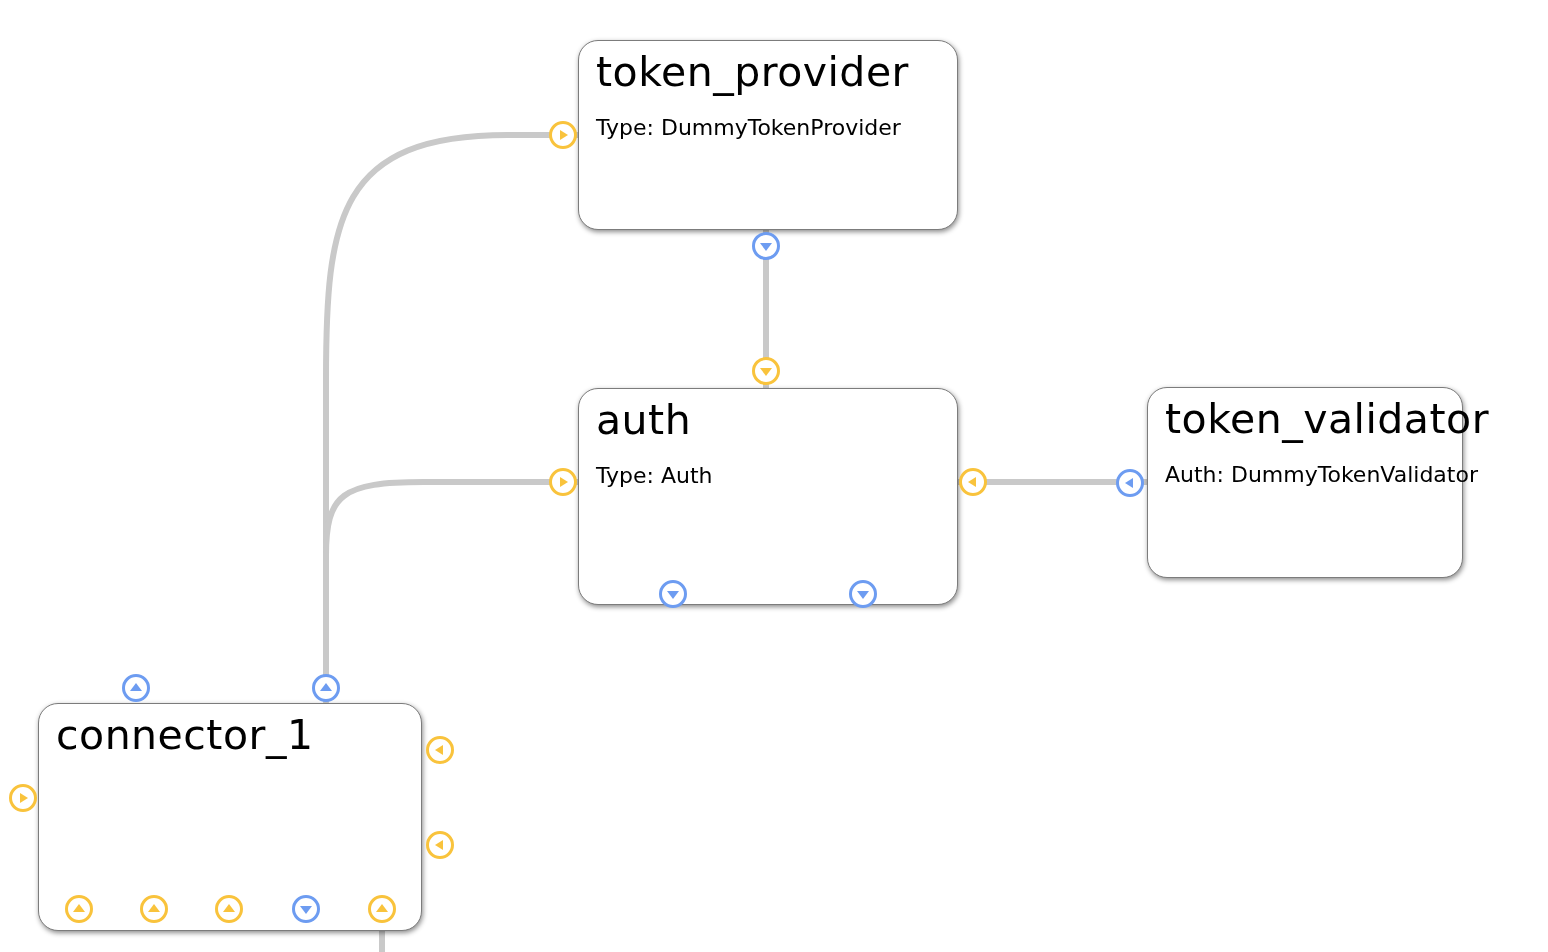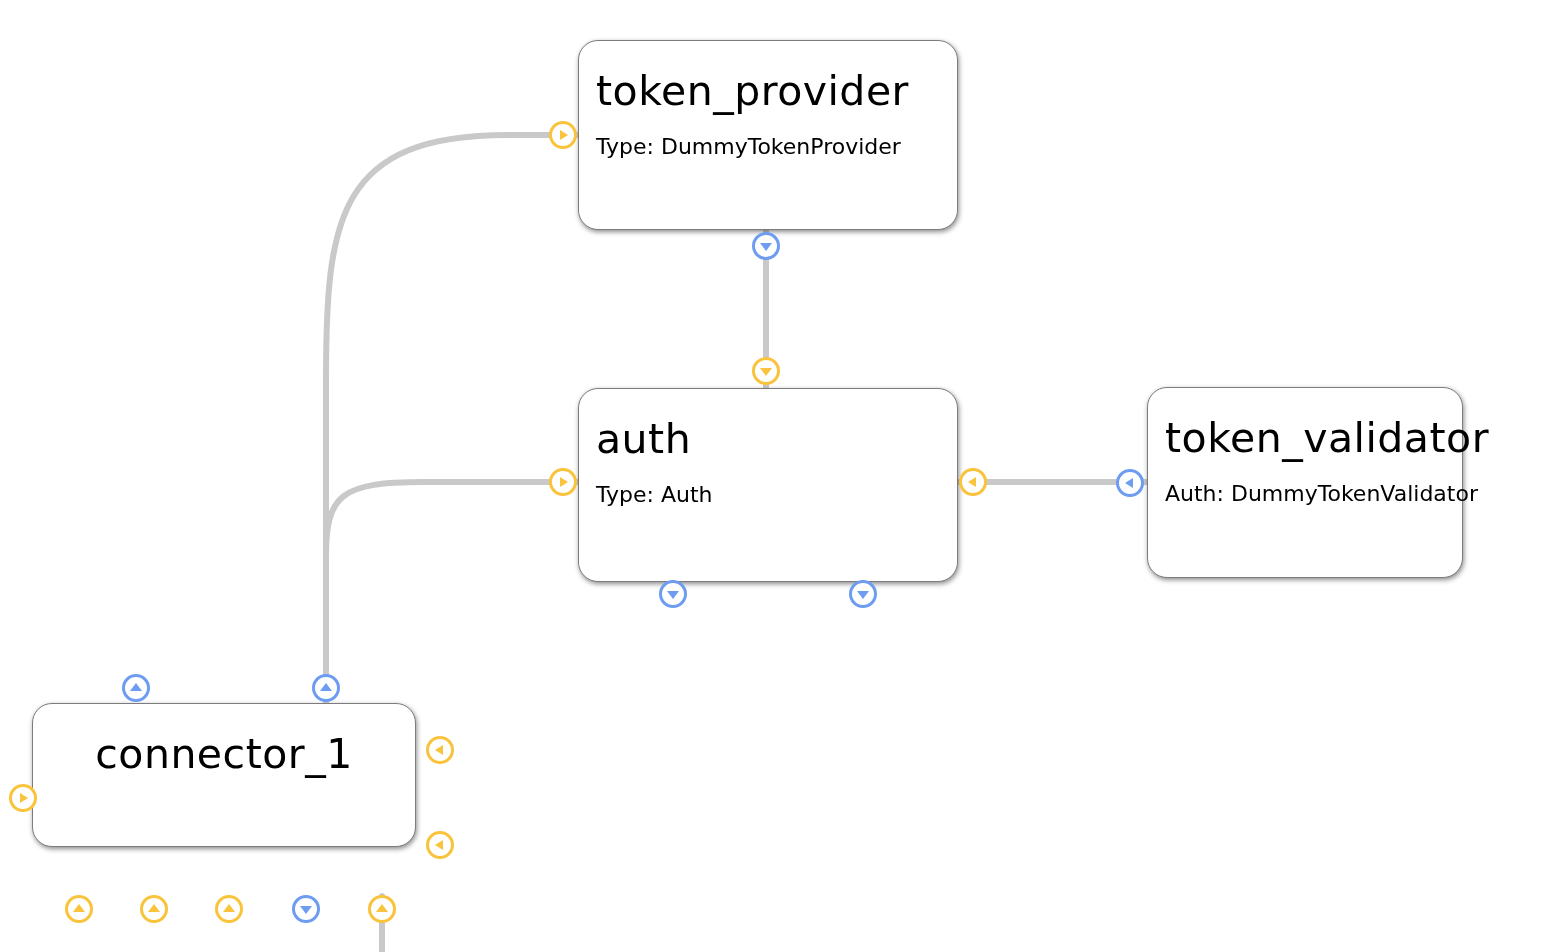--- a/index.html
+++ b/index.html
@@ -29,21 +29,21 @@
     stroke-width: 6;
     stroke-linecap: round;
   }
   .node {
     position: absolute;
     box-sizing: border-box;
     background: var(--node-bg, #ffffff);
     border: 1.5px solid var(--node-border, #7c7c7c);
     border-radius: 20px;
     box-shadow: 1px 2px 5px rgba(0, 0, 0, 0.45);
-    padding: 27px 17px;
+    padding: 8px 17px;
   }
   .node-title {
     font-size: 41px;
     line-height: 1.15;
     letter-spacing: 0.5px;
     font-weight: 400;
     color: var(--text-color, #000);
     margin: 0 0 19px 0;
     white-space: nowrap;
   }
@@ -106,21 +106,21 @@
 <div class="node" style="left: 578px; top: 40px; width: 380px; height: 190px;">
       <div class="node-title">token_provider</div>
       <div class="node-type">Type: DummyTokenProvider</div>
     </div>
     <div class="port" style="left: 549px; top: 121px; color: rgb(249, 195, 60);">
       <span class="tri tri-right"></span>
     </div>
     <div class="port" style="left: 752px; top: 232px; color: rgb(109, 156, 241);">
       <span class="tri tri-down"></span>
     </div>
-    <div class="node" style="left: 578px; top: 388px; width: 380px; height: 194px;">
+    <div class="node" style="left: 578px; top: 388px; width: 380px; height: 217px;">
       <div class="node-title">auth</div>
       <div class="node-type">Type: Auth</div>
     </div>
     <div class="port" style="left: 752px; top: 357px; color: rgb(249, 195, 60);">
       <span class="tri tri-down"></span>
     </div>
     <div class="port" style="left: 549px; top: 468px; color: rgb(249, 195, 60);">
       <span class="tri tri-right"></span>
     </div>
     <div class="port" style="left: 959px; top: 468px; color: rgb(249, 195, 60);">
@@ -132,21 +132,21 @@
     <div class="port" style="left: 849px; top: 580px; color: rgb(109, 156, 241);">
       <span class="tri tri-down"></span>
     </div>
     <div class="node" style="left: 1147px; top: 387px; width: 316px; height: 191px;">
       <div class="node-title">token_validator</div>
       <div class="node-type">Auth: DummyTokenValidator</div>
     </div>
     <div class="port" style="left: 1116px; top: 469px; color: rgb(109, 156, 241);">
       <span class="tri tri-left"></span>
     </div>
-    <div class="node" style="left: 32px; top: 703px; width: 384px; height: 144px; text-align: center;">
+    <div class="node" style="left: 38px; top: 703px; width: 384px; height: 228px;">
       <div class="node-title">connector_1</div>
     </div>
     <div class="port" style="left: 122px; top: 674px; color: rgb(109, 156, 241);">
       <span class="tri tri-up"></span>
     </div>
     <div class="port" style="left: 312px; top: 674px; color: rgb(109, 156, 241);">
       <span class="tri tri-up"></span>
     </div>
     <div class="port" style="left: 9px; top: 784px; color: rgb(249, 195, 60);">
       <span class="tri tri-right"></span>

